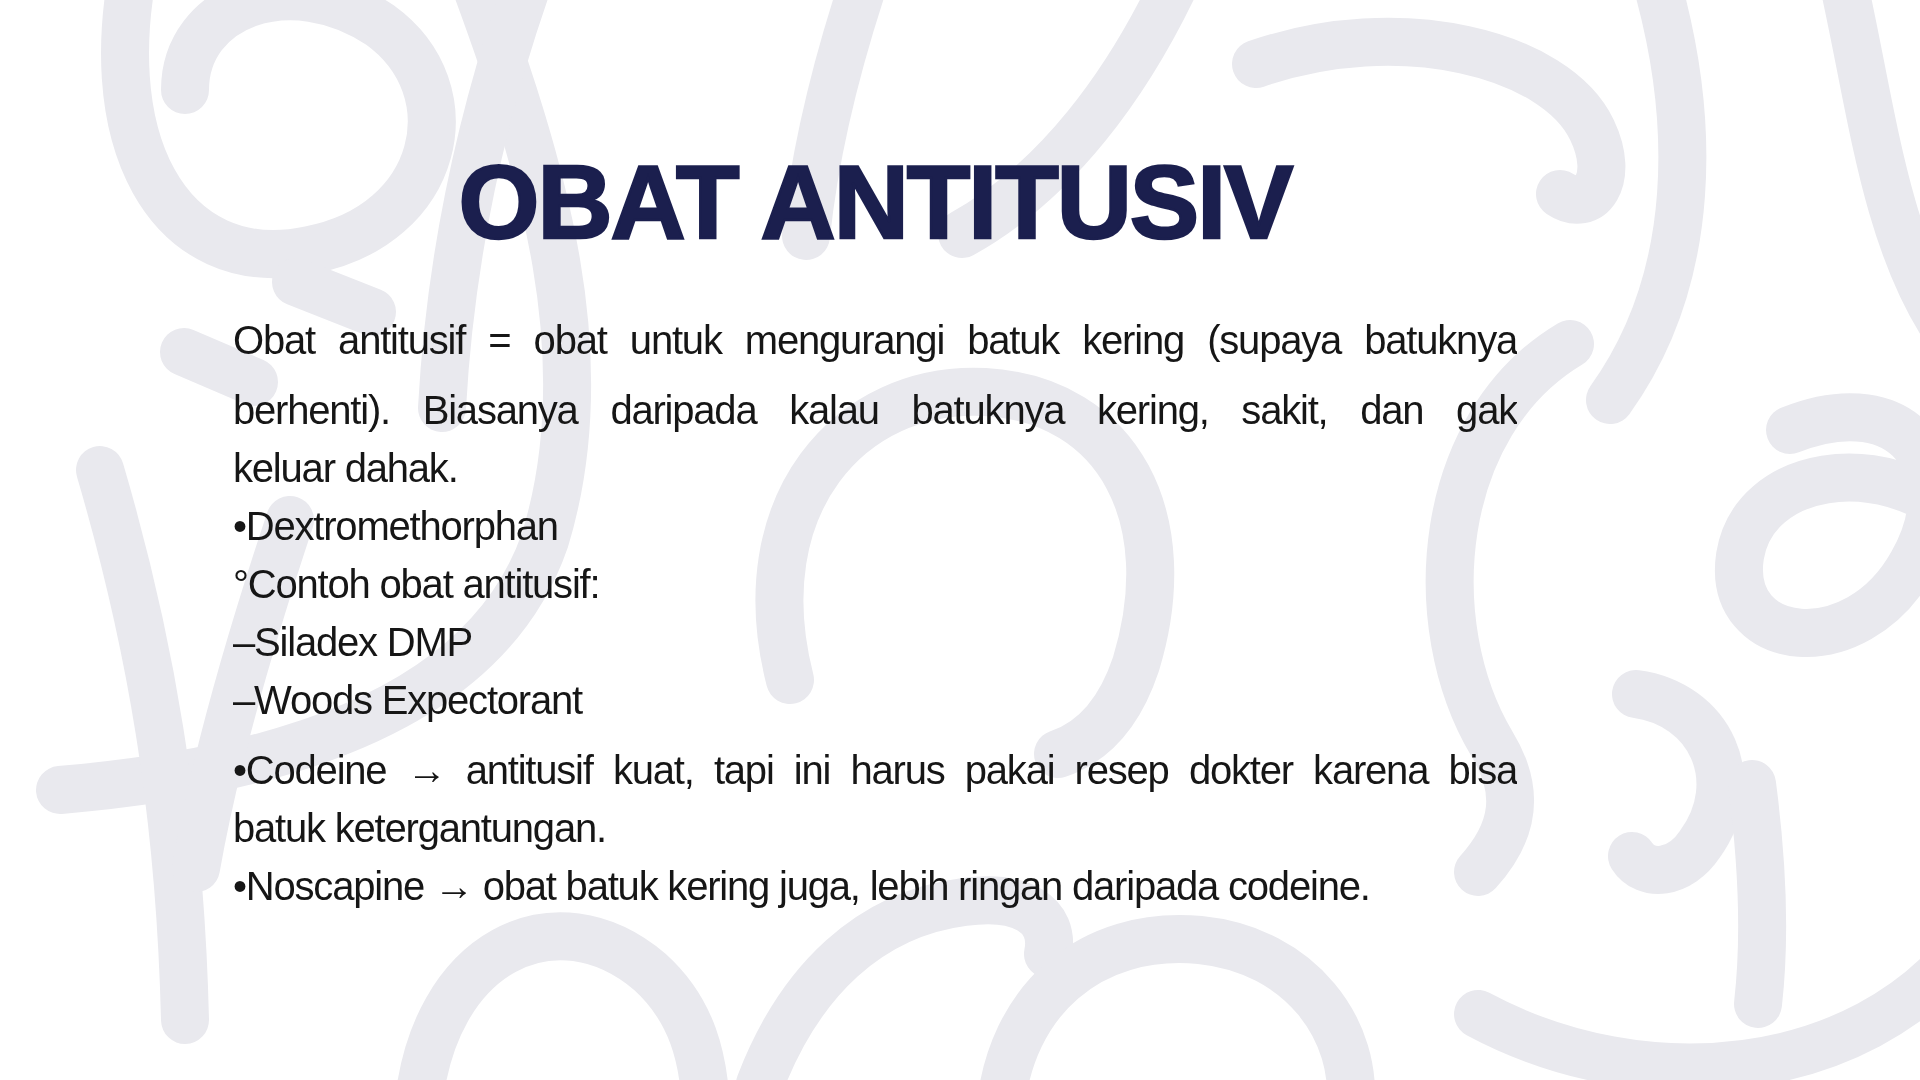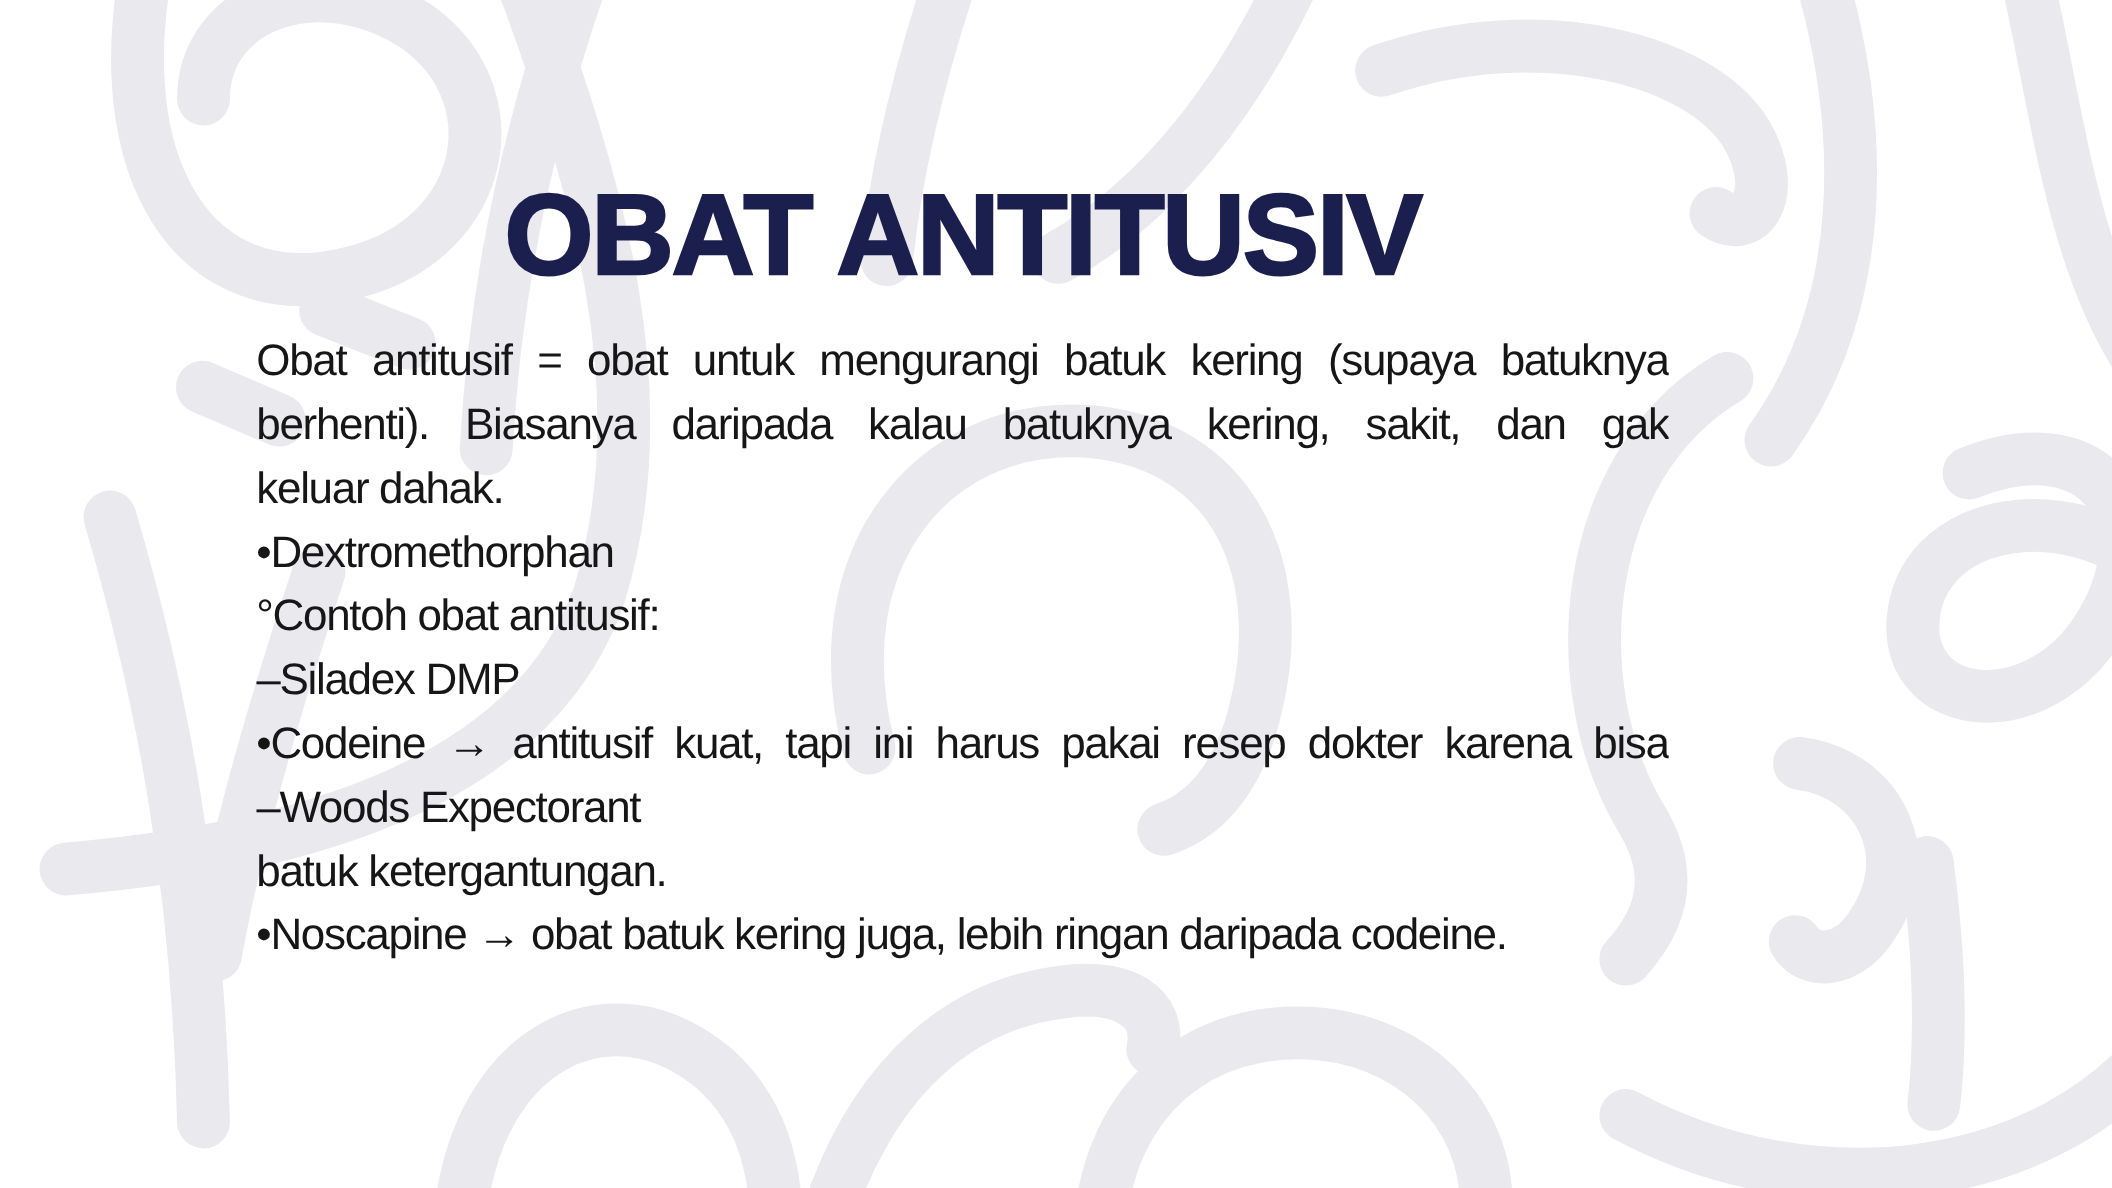--- a/index.html
+++ b/index.html
@@ -19,21 +19,21 @@
     position: absolute;
     left: 0;
     top: 0;
     width: 1920px;
     height: 1080px;
     color: var(--doodle, #e9e9ee);
   }
   .title {
     position: absolute;
     left: 233px;
-    top: 92px;
+    top: 80px;
     width: 1284px;
     text-align: center;
     font-size: 104px;
     line-height: 1;
     font-weight: 700;
     letter-spacing: -2px;
     white-space: nowrap;
     color: var(--title, #1b1f4e);
     -webkit-text-stroke: 2.5px var(--title, #1b1f4e);
   }
@@ -50,20 +50,21 @@
   .line {
     height: 58px;
     overflow: hidden;
     text-align: left;
     white-space: nowrap;
   }
   .line.stretch {
     white-space: normal;
     text-align: justify;
     text-align-last: justify;
+    margin-top: 12px;
   }
 </style>
 </head>
 <body>
 
 <div class="slide">
 
   <svg class="doodles" viewBox="0 0 1920 1080" fill="none" stroke="currentColor" stroke-width="48" stroke-linecap="round" aria-hidden="true">
     <path d="M140,-60 C90,140 170,280 310,250 C440,225 470,90 380,25 C290,-35 185,5 185,90"></path>
     <path d="M470,-30 C545,170 600,360 545,540 C490,700 300,770 60,790"></path>
@@ -90,19 +91,19 @@
 
   <h1 class="title">OBAT ANTITUSIV</h1>
 
   <div class="body-text">
     <div class="line stretch">Obat antitusif = obat untuk mengurangi batuk kering (supaya batuknya</div>
     <div class="line stretch">berhenti). Biasanya daripada kalau batuknya kering, sakit, dan gak</div>
     <div class="line">keluar dahak.</div>
     <div class="line">•Dextromethorphan</div>
     <div class="line">°Contoh obat antitusif:</div>
     <div class="line">–Siladex DMP</div>
+    <div class="line">–Woods Expectorant</div>
     <div class="line stretch">•Codeine → antitusif kuat, tapi ini harus pakai resep dokter karena bisa</div>
-    <div class="line">–Woods Expectorant</div>
     <div class="line">batuk ketergantungan.</div>
     <div class="line">•Noscapine → obat batuk kering juga, lebih ringan daripada codeine.</div>
   </div>
 
 </div>
 
 </body></html>

